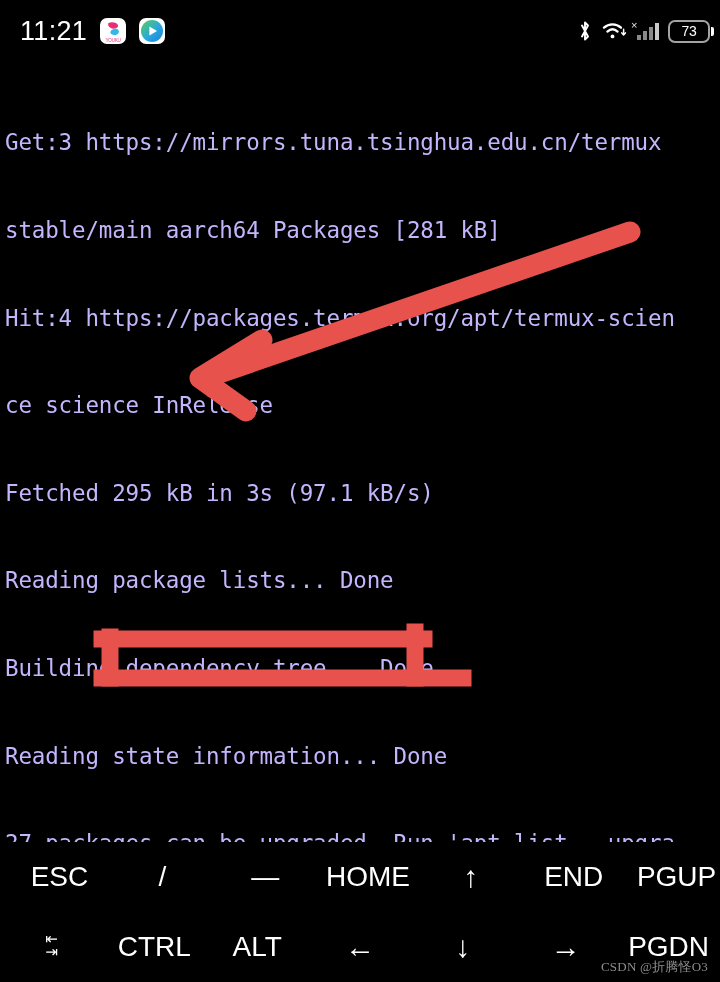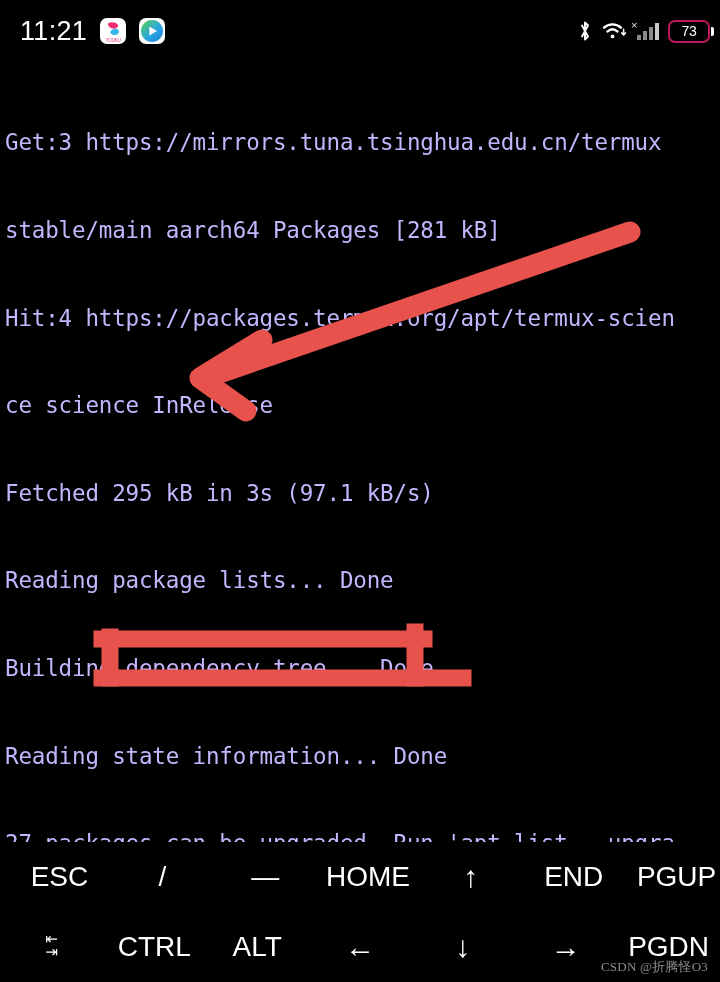--- a/index.html
+++ b/index.html
@@ -94,21 +94,21 @@
     font-size: 11px;
     line-height: 1;
     font-family: "Liberation Sans", sans-serif;
   }
   .battery {
     display: flex;
     align-items: center;
   }
   .battery-body {
     width: 42px; height: 23px;
-    border: 2px solid #be185d;
+    border: 2px solid #a3a3a3;
     border-radius: 7px;
     display: flex;
     align-items: center;
     justify-content: center;
     box-sizing: border-box;
   }
   .battery-level {
     color: #ffffff;
     font-size: 14px;
     letter-spacing: -0.3px;

